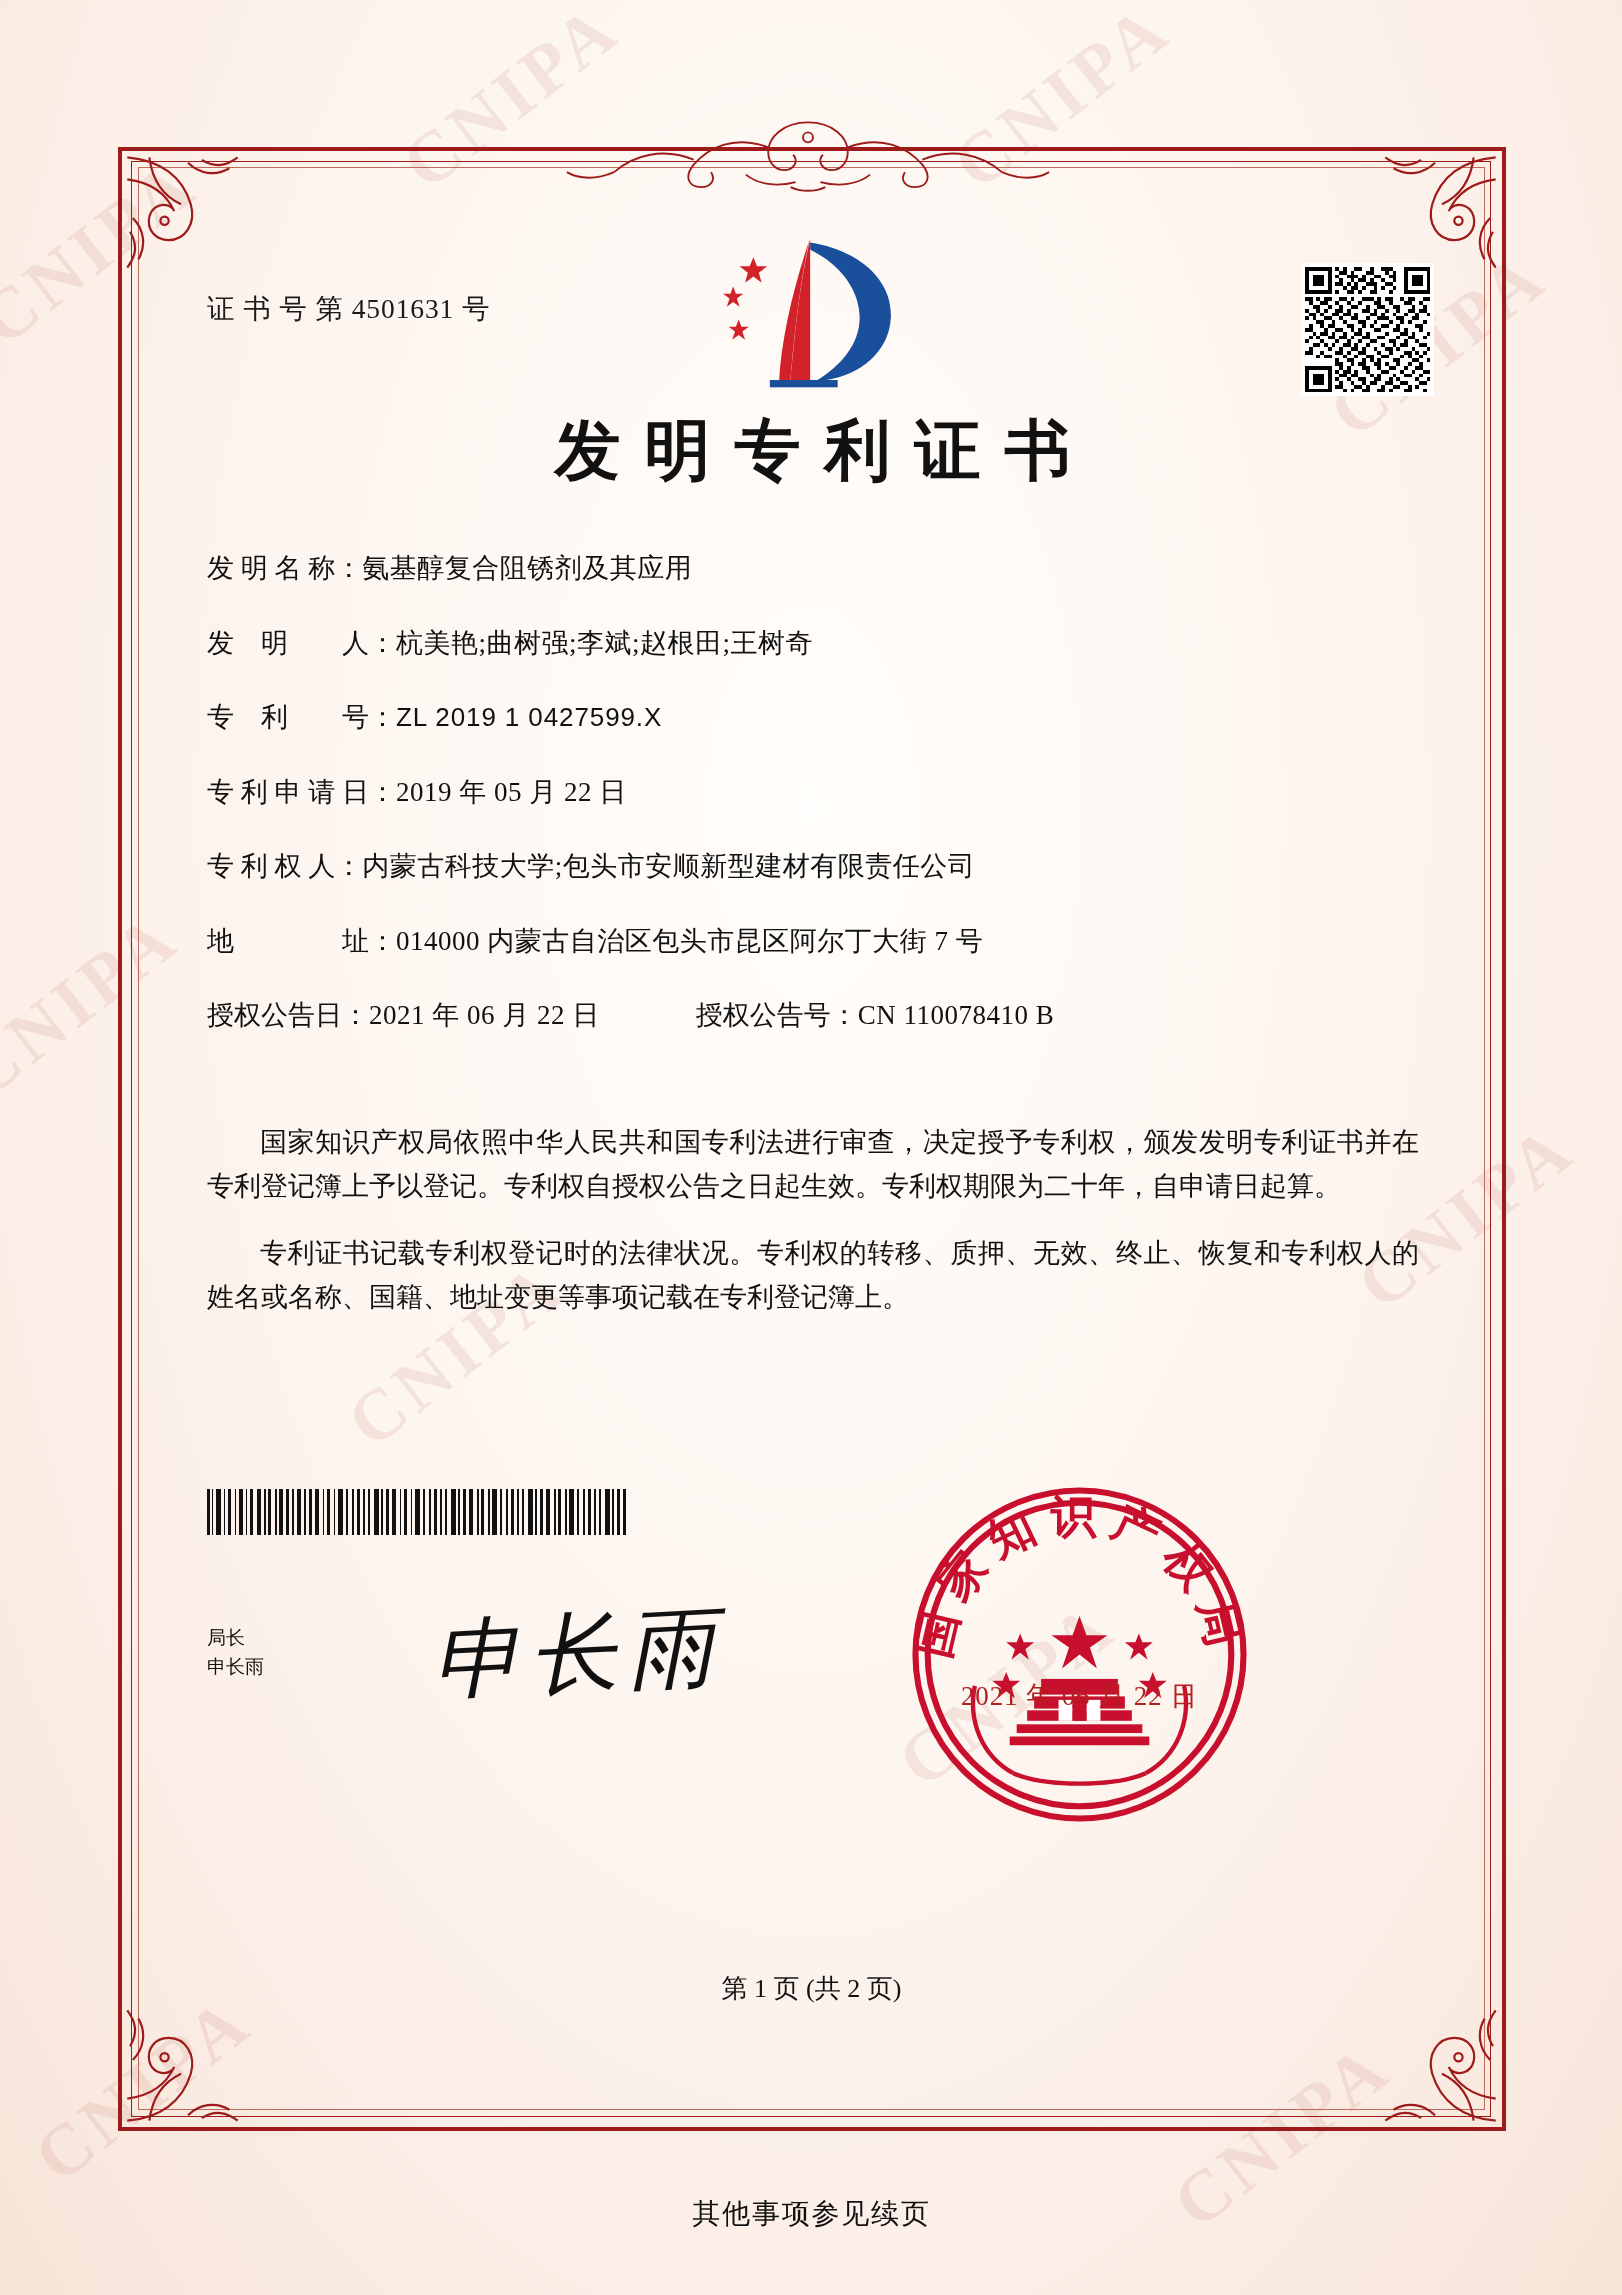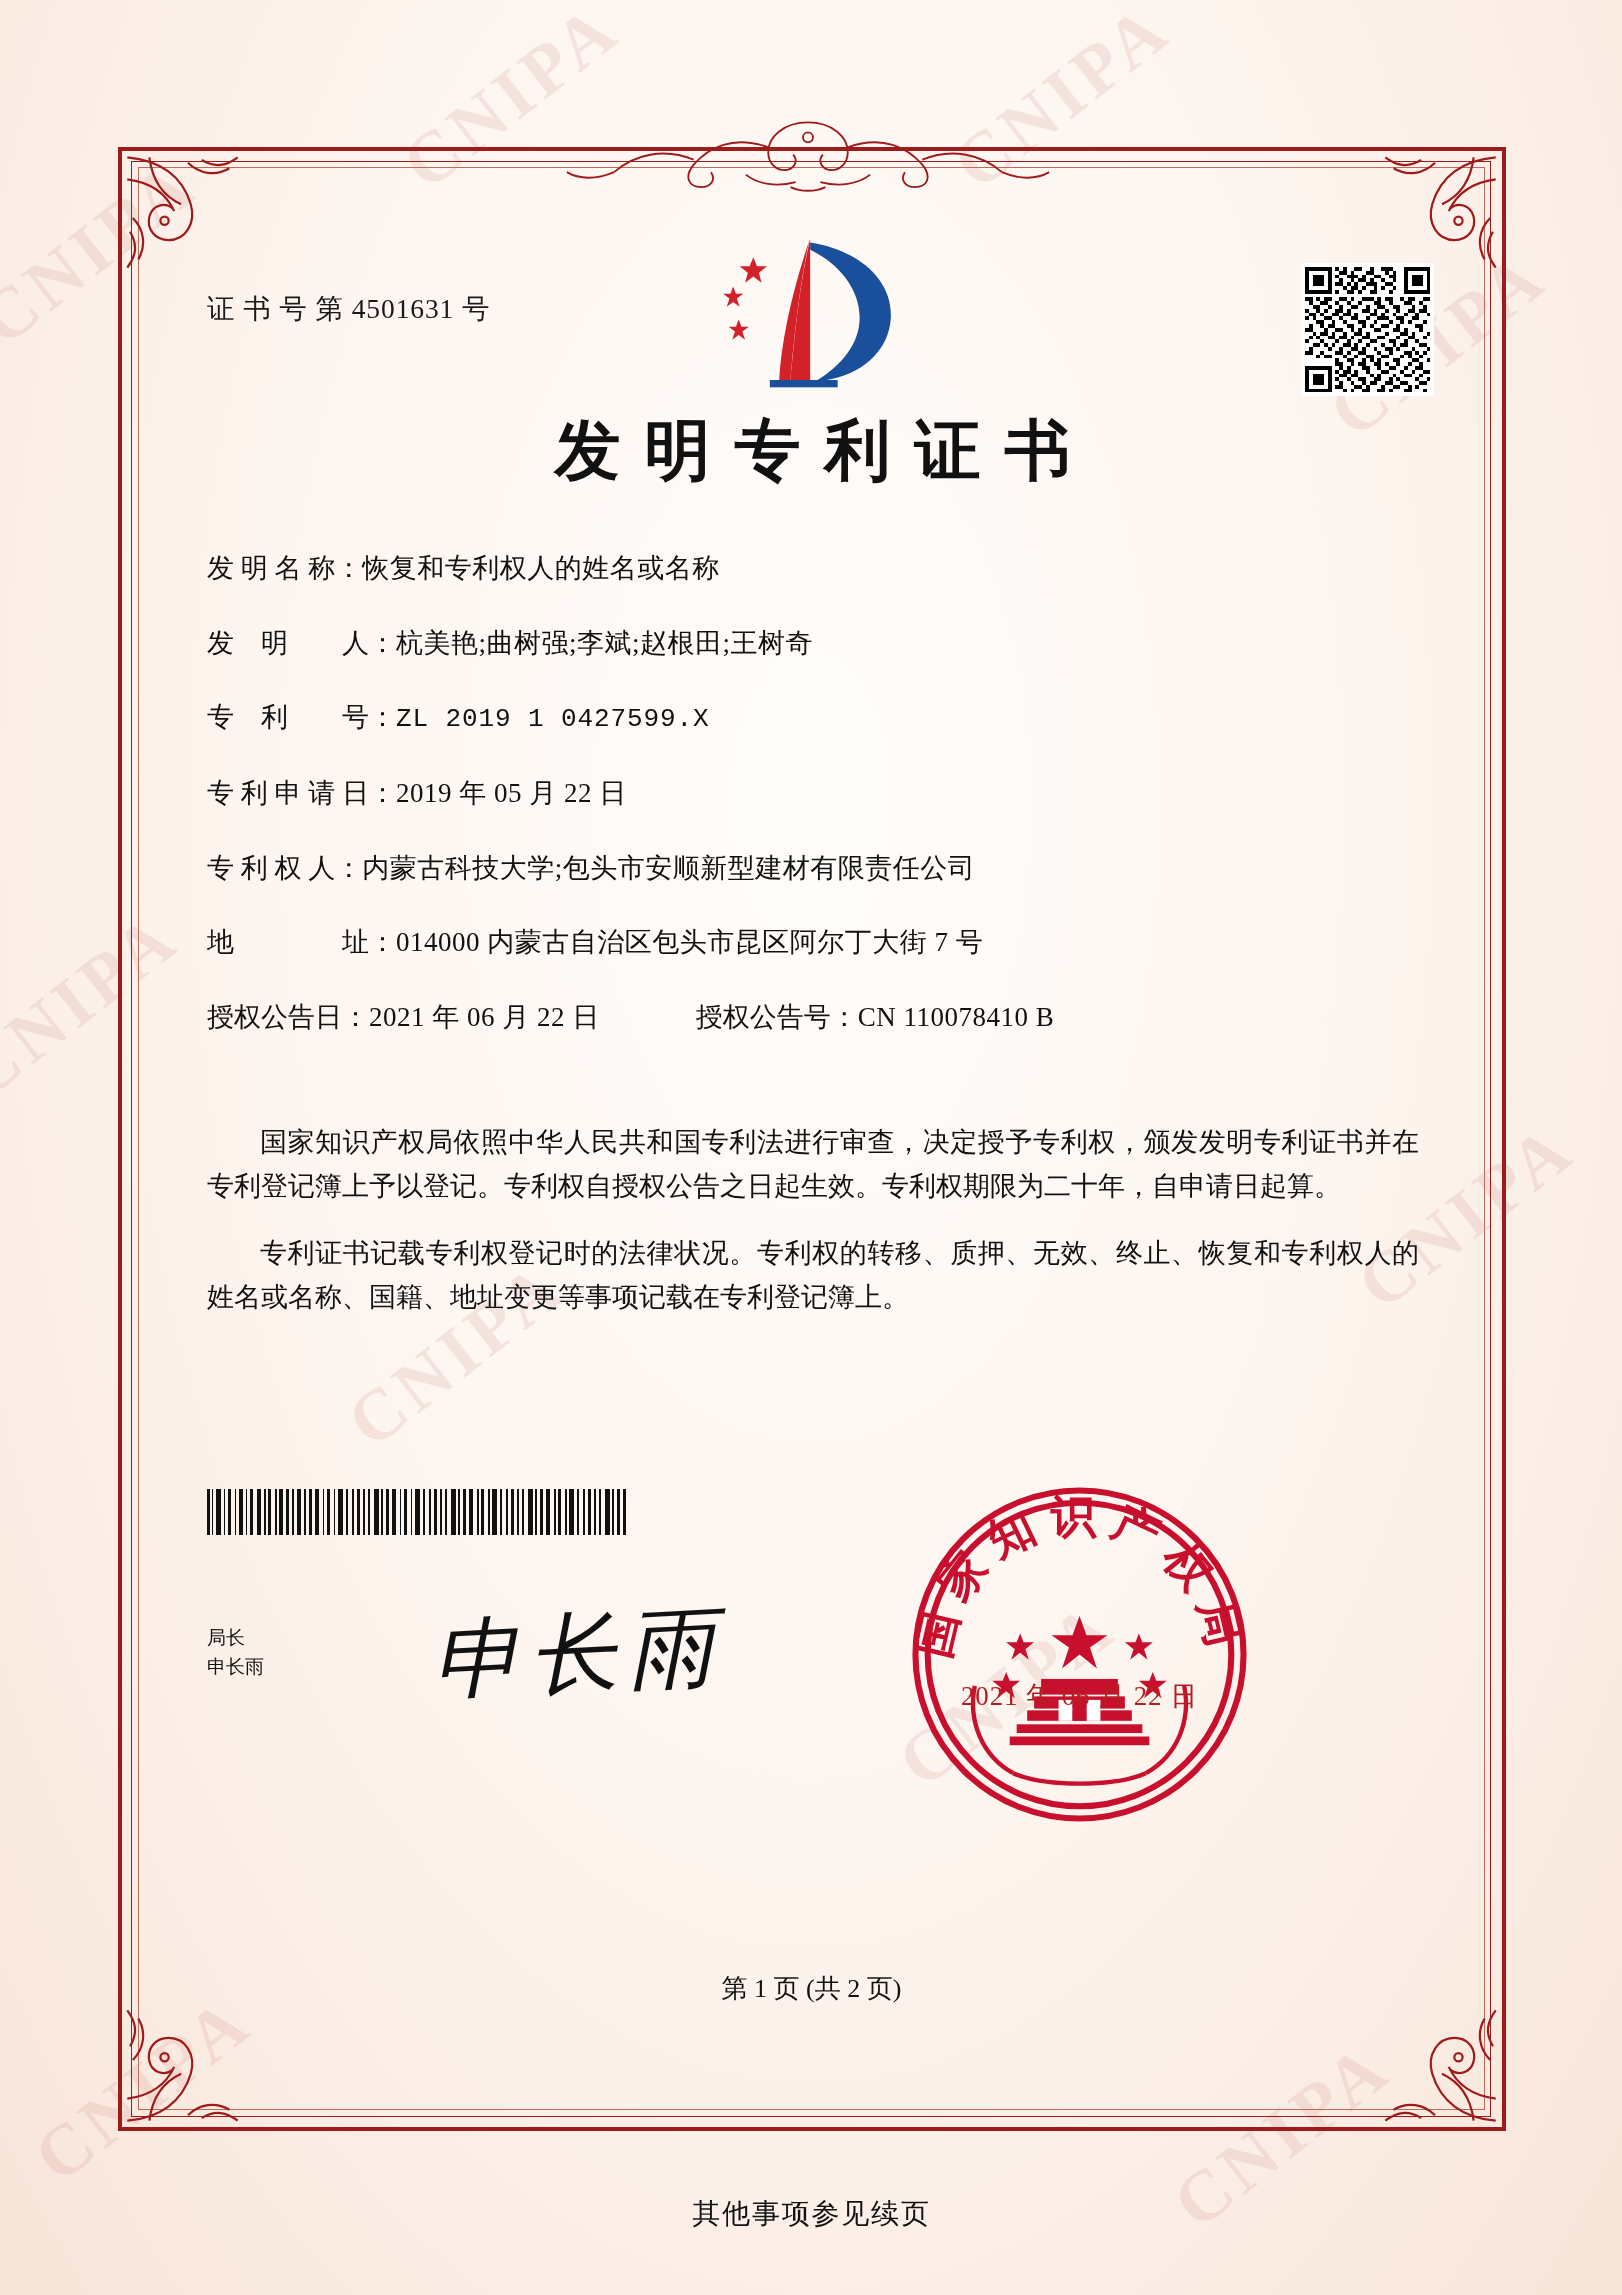--- a/index.html
+++ b/index.html
@@ -166,21 +166,21 @@
     line-height: 1.5;
   }
   .lbl {
     white-space: nowrap;
     letter-spacing: 0;
   }
   .val {
     letter-spacing: 0.5px;
   }
   .val.mono {
-    font-family: Liberation Mono, monospace;
+    font-family: Liberation Sans, sans-serif;
     letter-spacing: 0.9px;
     font-size: 26px;
   }
   .row.split { justify-content: flex-start; }
   .gap { display: inline-block; width: 96px; }
 
   .para {
     position: absolute;
     left: 69px;
     width: 1212px;
@@ -656,21 +656,21 @@
             <rect x="31" y="32" width="1" height="1"></rect>
         </g>
       </svg>
     </div>
 
     <div class="doc-title">发明专利证书</div>
 
     <div class="fields">
       <div class="row">
         <span class="lbl">发 明 名 称：</span>
-        <span class="val">恢复和专利权人的姓名或名称</span>
+        <span class="val">氨基醇复合阻锈剂及其应用</span>
       </div>
       <div class="row">
         <span class="lbl">发　明　　人：</span>
         <span class="val">杭美艳;曲树强;李斌;赵根田;王树奇</span>
       </div>
       <div class="row">
         <span class="lbl">专　利　　号：</span>
         <span class="val mono">ZL 2019 1 0427599.X</span>
       </div>
       <div class="row">

